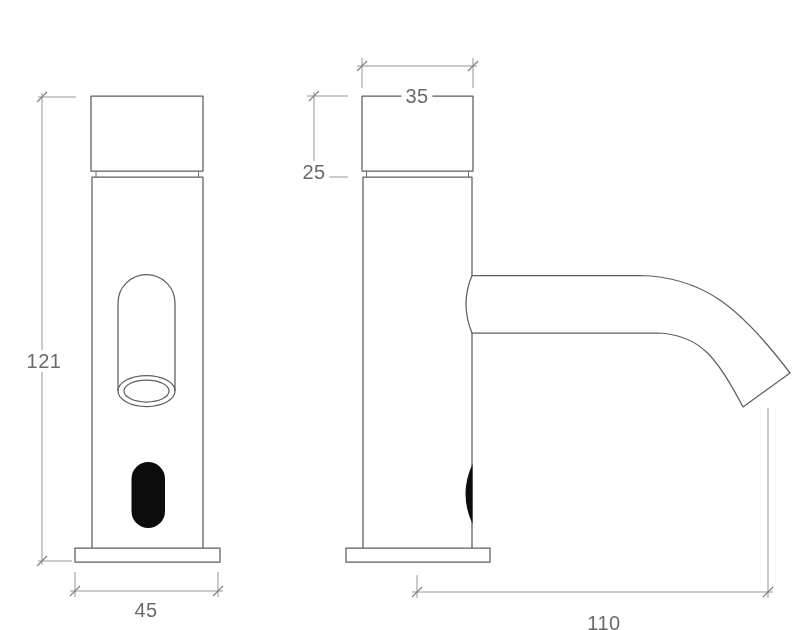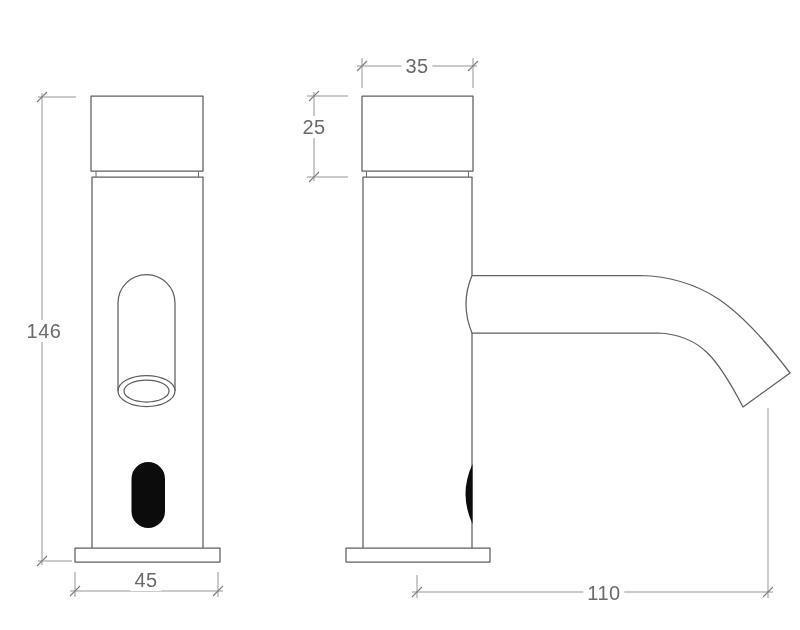--- a/index.html
+++ b/index.html
@@ -48,20 +48,21 @@
   .dim-label {
     position: absolute;
     transform: translate(-50%, -50%);
     background: #ffffff;
     color: #6a6a6a;
     font-size: 20px;
     line-height: 1;
     padding: 1px 4px;
     white-space: nowrap;
     letter-spacing: 0.5px;
+    margin-top: 30px;
   }
 </style>
 </head>
 <body>
 
 <div class="canvas">
 
   <svg class="drawing-svg" width="800" height="630" viewBox="0 0 800 630">
 
     <g>
@@ -115,23 +116,23 @@
       <path class="dim" d="M314,92 V181 M307,96 H348 M307,177 H348"></path>
       <path class="tick" d="M309,101 L319,91 M309,182 L319,172"></path>
     </g>
 
     <g>
       <path class="dim" d="M412,592 H773 M417,575 V598 M768,408 V598"></path>
       <path class="tick" d="M412,597 L422,587 M763,597 L773,587"></path>
     </g>
   </svg>
 
-  <span class="dim-label" style="left:44px; top:331px;">146</span>
+  <span class="dim-label" style="left:44px; top:331px;">121</span>
 
   <span class="dim-label" style="left:146px; top:580px;">45</span>
 
   <span class="dim-label" style="left:417px; top:66px;">35</span>
 
-  <span class="dim-label" style="left:314px; top:127px;">25</span>
+  <span class="dim-label" style="left:314px; top:142px;">25</span>
 
   <span class="dim-label" style="left:604px; top:593px;">110</span>
 
 </div>
 
 </body></html>

